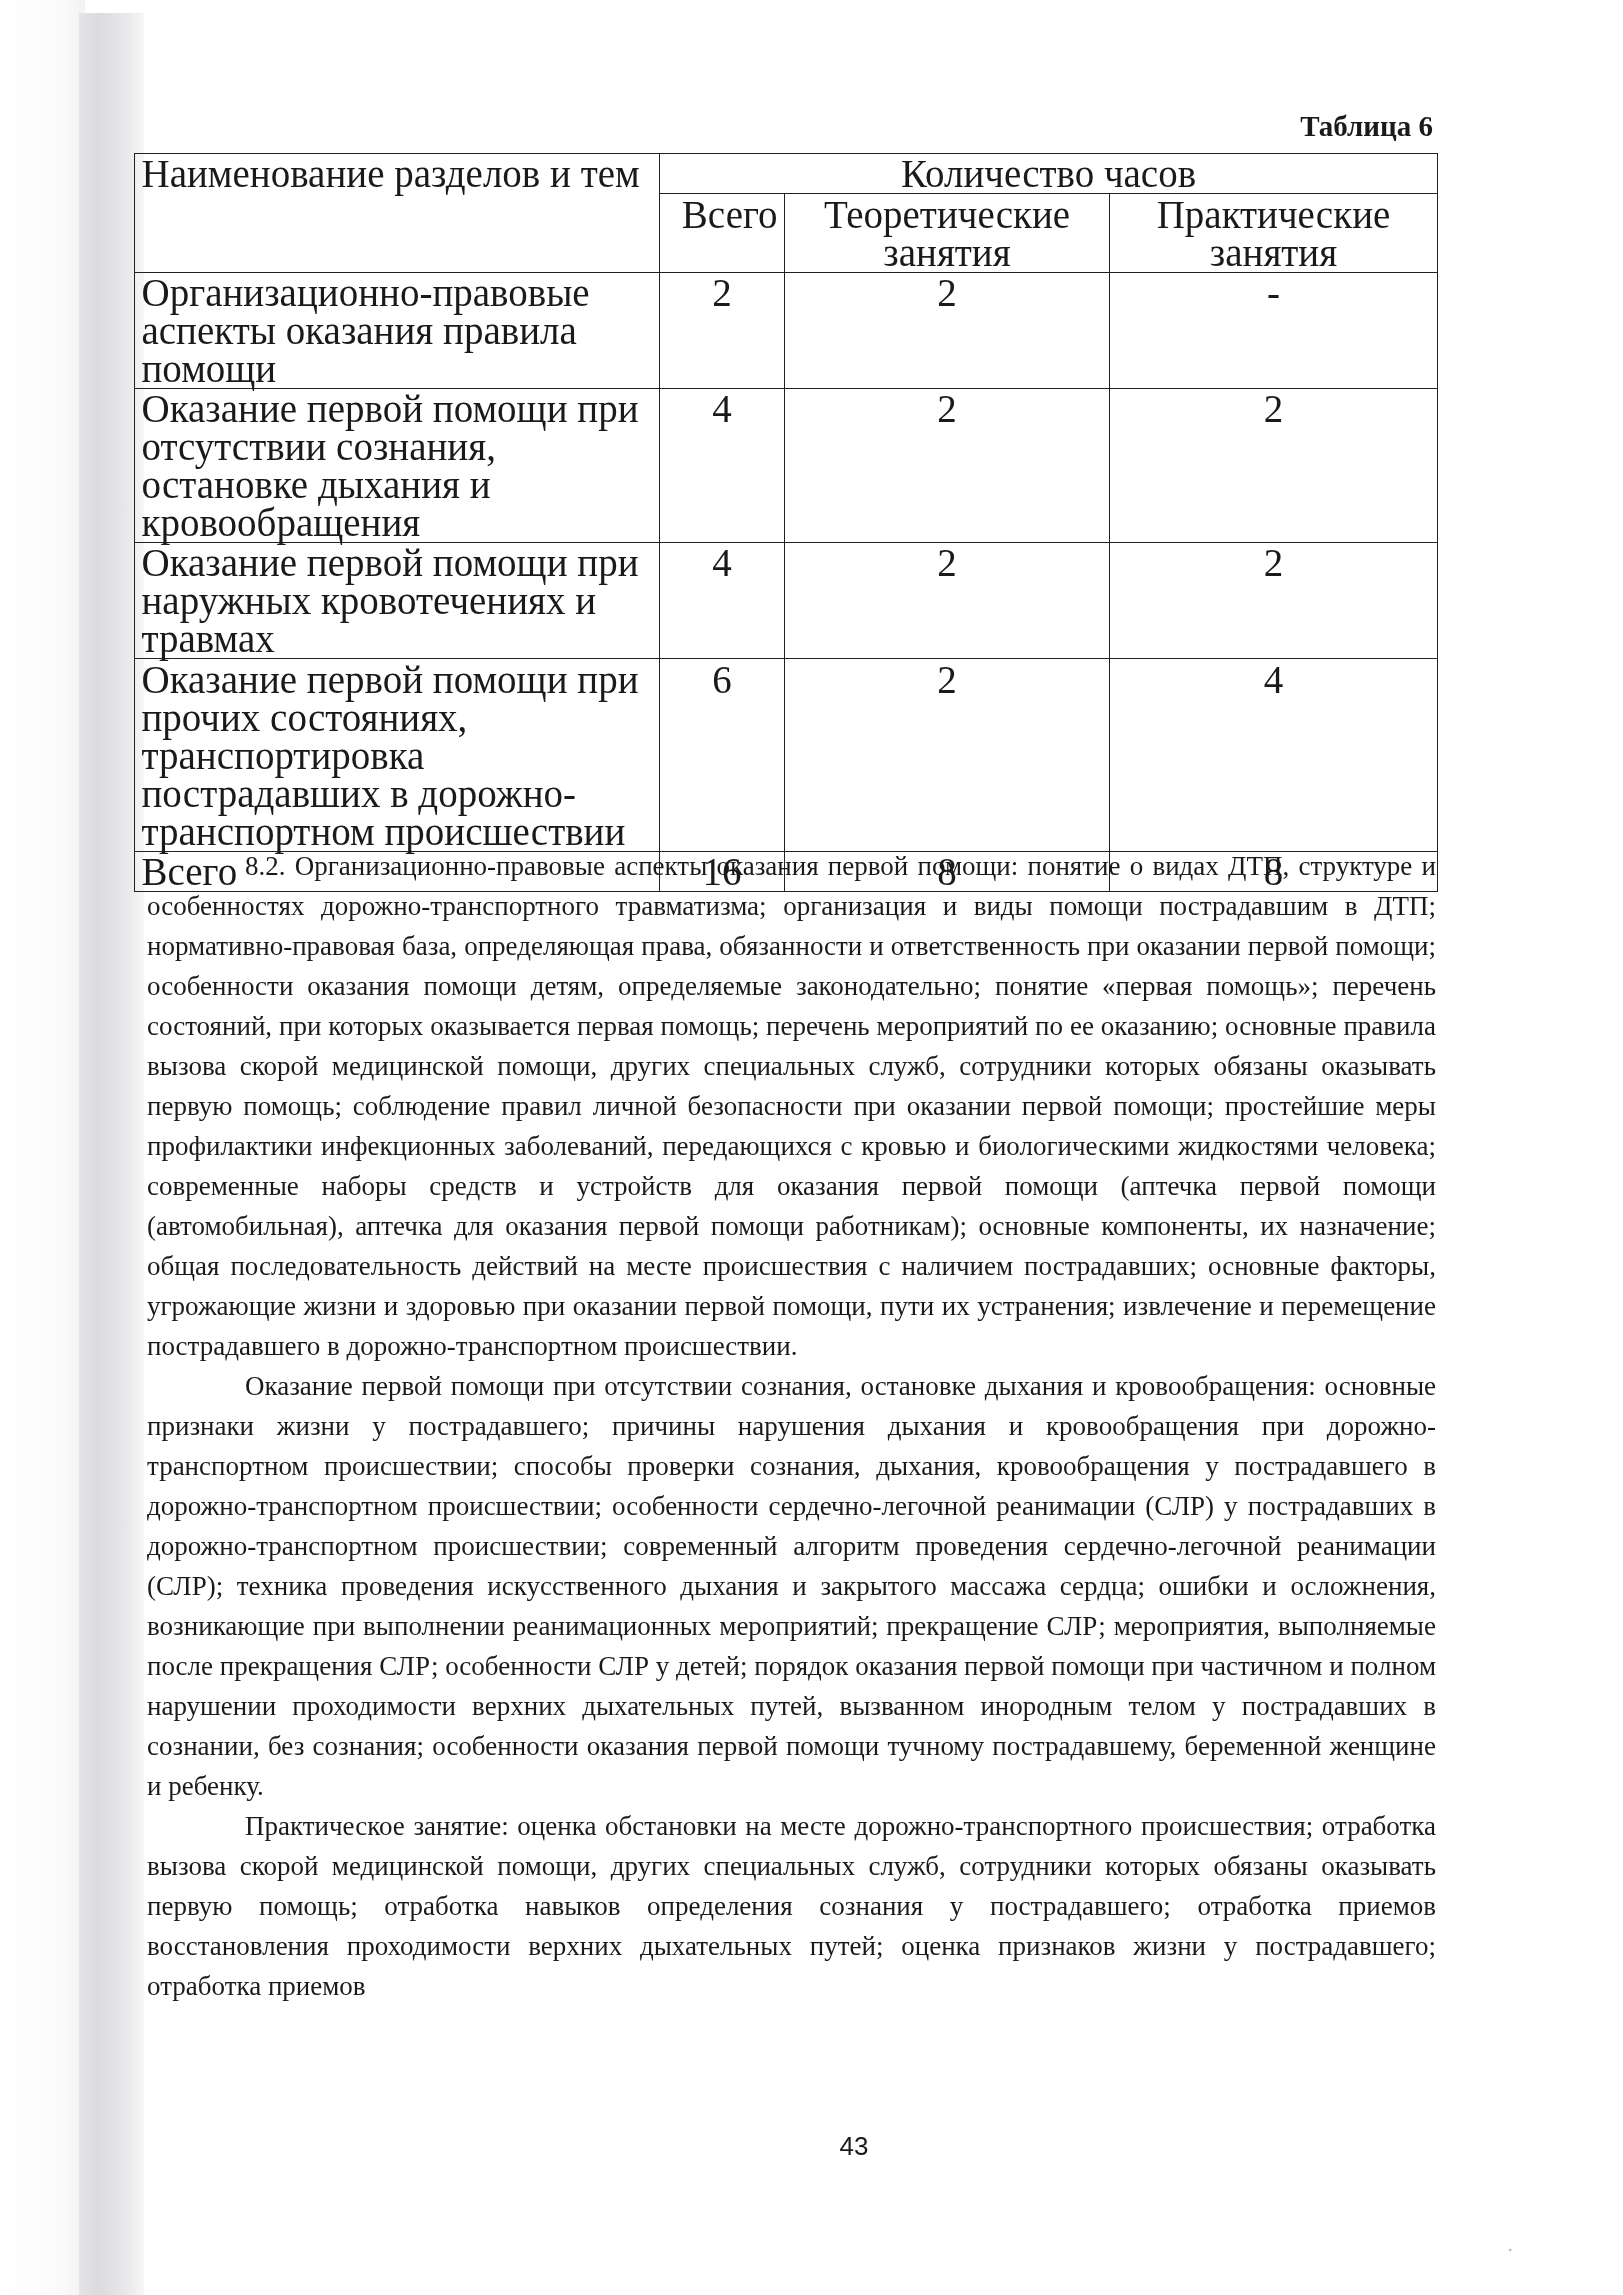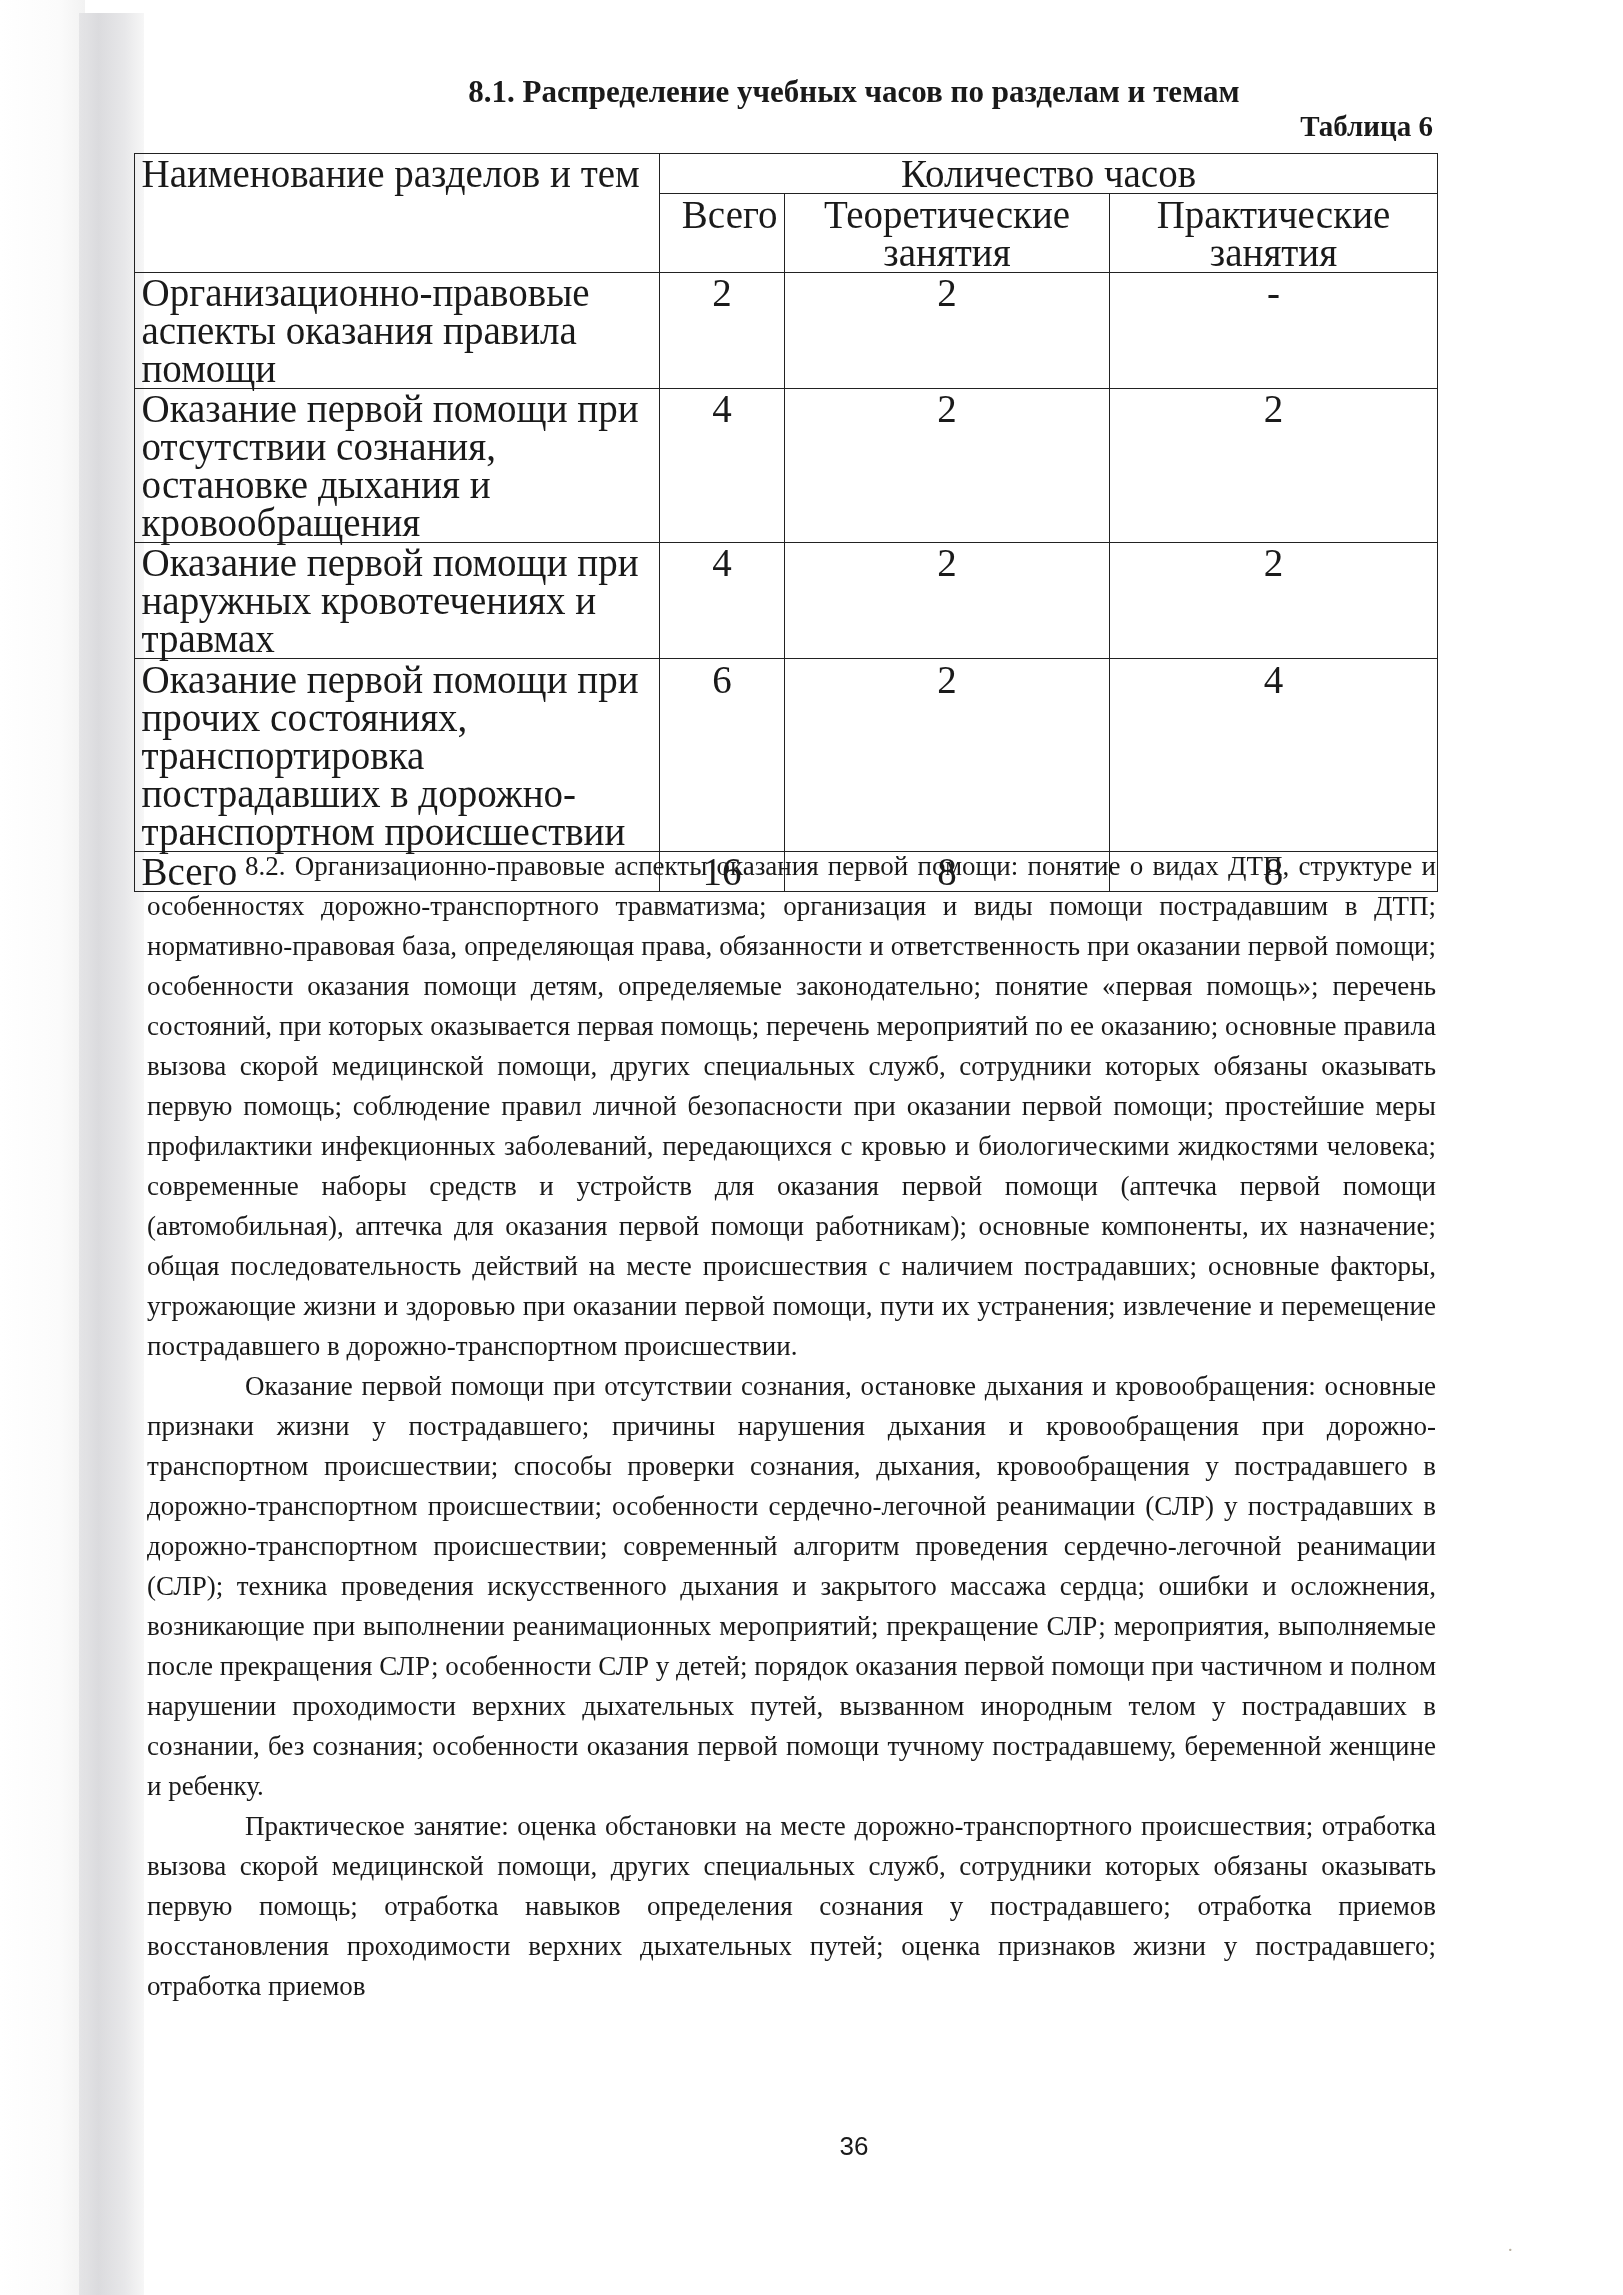--- a/index.html
+++ b/index.html
@@ -61,21 +61,20 @@
   }
 </style>
 </head>
 <body>
 
 <div class="scan-margin"></div>
 <div class="scan-shadow"></div>
 
 <div class="page">
 
-  <div class="section-title">8.1. Распределение учебных часов по разделам и темам</div>
   <div class="table-caption">Таблица 6</div>
 
   <table class="hours">
     <thead>
       <tr>
         <th class="col-name" rowspan="2">Наименование разделов и тем</th>
         <th class="group" colspan="3">Количество часов</th>
       </tr>
       <tr>
         <th class="col-total">Всего</th>
@@ -116,16 +115,16 @@
       </tr>
     </tbody>
   </table>
 
   <div class="body-text">
     <p>8.2. Организационно-правовые аспекты оказания первой помощи: понятие о видах ДТП, структуре и особенностях дорожно-транспортного травматизма; организация и виды помощи пострадавшим в ДТП; нормативно-правовая база, определяющая права, обязанности и ответственность при оказании первой помощи; особенности оказания помощи детям, определяемые законодательно; понятие «первая помощь»; перечень состояний, при которых оказывается первая помощь; перечень мероприятий по ее оказанию; основные правила вызова скорой медицинской помощи, других специальных служб, сотрудники которых обязаны оказывать первую помощь; соблюдение правил личной безопасности при оказании первой помощи; простейшие меры профилактики инфекционных заболеваний, передающихся с кровью и биологическими жидкостями человека; современные наборы средств и устройств для оказания первой помощи (аптечка первой помощи (автомобильная), аптечка для оказания первой помощи работникам); основные компоненты, их назначение; общая последовательность действий на месте происшествия с наличием пострадавших; основные факторы, угрожающие жизни и здоровью при оказании первой помощи, пути их устранения; извлечение и перемещение пострадавшего в дорожно-транспортном происшествии.</p>
     <p>Оказание первой помощи при отсутствии сознания, остановке дыхания и кровообращения: основные признаки жизни у пострадавшего; причины нарушения дыхания и кровообращения при дорожно-транспортном происшествии; способы проверки сознания, дыхания, кровообращения у пострадавшего в дорожно-транспортном происшествии; особенности сердечно-легочной реанимации (СЛР) у пострадавших в дорожно-транспортном происшествии; современный алгоритм проведения сердечно-легочной реанимации (СЛР); техника проведения искусственного дыхания и закрытого массажа сердца; ошибки и осложнения, возникающие при выполнении реанимационных мероприятий; прекращение СЛР; мероприятия, выполняемые после прекращения СЛР; особенности СЛР у детей; порядок оказания первой помощи при частичном и полном нарушении проходимости верхних дыхательных путей, вызванном инородным телом у пострадавших в сознании, без сознания; особенности оказания первой помощи тучному пострадавшему, беременной женщине и ребенку.</p>
     <p>Практическое занятие: оценка обстановки на месте дорожно-транспортного происшествия; отработка вызова скорой медицинской помощи, других специальных служб, сотрудники которых обязаны оказывать первую помощь; отработка навыков определения сознания у пострадавшего; отработка приемов восстановления проходимости верхних дыхательных путей; оценка признаков жизни у пострадавшего; отработка приемов</p>
   </div>
 
-  <div class="page-number">36</div>
+  <div class="page-number">43</div>
   <div class="speck">·</div>
 </div>
 
 
 </body></html>

